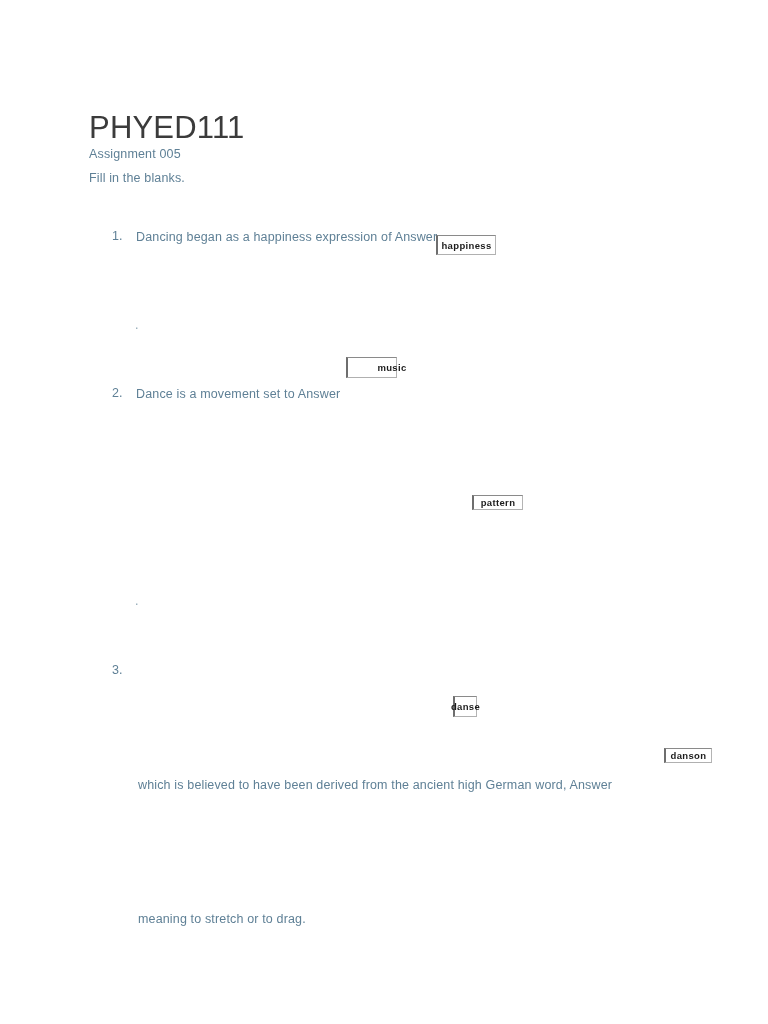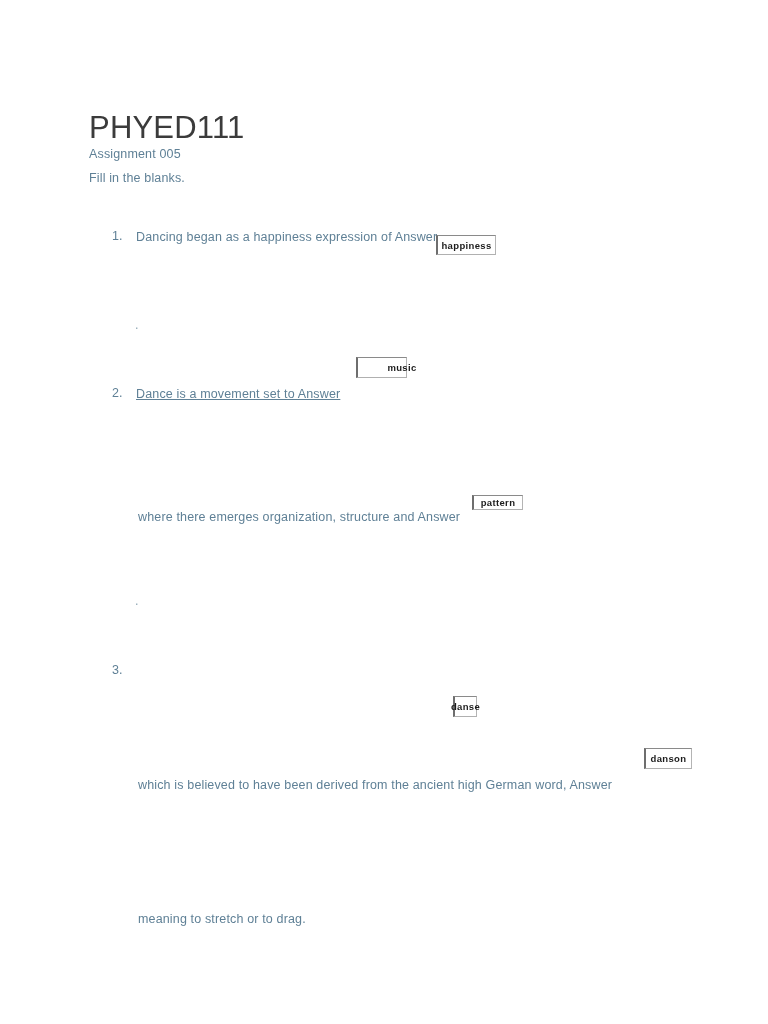--- a/index.html
+++ b/index.html
@@ -109,36 +109,35 @@
   <div class="subtitle instruction">Fill in the blanks.</div>
 
   <div class="answer-box" style="left:436px; top:202px; width:60px; height:20px;margin-top:33px;">happiness</div>
 
   <div class="qnum" style="left:112px; top:229px;">1.</div>
 
   <div class="qline" style="left:136px; top:229px;">Dancing began as a happiness expression of Answer</div>
 
   <div class="stray-dot" style="left:135px; top:318px;">.</div>
 
-  <div class="answer-box" style="left:356px; top:357px; width:42px; height:21px;padding-left:44px;">music</div>
+  <div class="answer-box" style="left:346px; top:357px; width:42px; height:21px;padding-left:44px;">music</div>
 
   <div class="qnum" style="left:112px; top:386px;">2.</div>
 
-  <div class="qline" style="left:136px; top:386px;text-decoration:underline;">Dance is a movement set to Answer</div>
+  <div class="qline" style="left:136px; top:386px;">Dance is a movement set to Answer</div>
 
   <div class="answer-box" style="left:472px; top:479px; width:51px; height:15px;margin-top:16px;">pattern</div>
 
-  <div class="qline" style="left:138px; top:509px;">where there emerges organization, structure and Answer</div>
 
   <div class="stray-dot" style="left:135px; top:594px;">.</div>
 
   <div class="answer-box" style="left:453px; top:660px; width:24px; height:21px;margin-top:36px;">danse</div>
 
   <div class="qnum" style="left:112px; top:663px;">3.</div>
 
 
-  <div class="answer-box" style="left:644px; top:748px; width:48px; height:21px;">danson</div>
+  <div class="answer-box" style="left:664px; top:748px; width:48px; height:15px;">danson</div>
 
   <div class="qline" style="left:138px; top:777px;">which is believed to have been derived from the ancient high German word, Answer</div>
 
   <div class="qline" style="left:138px; top:911px;">meaning to stretch or to drag.</div>
 
 </div>
 
 </body></html>

